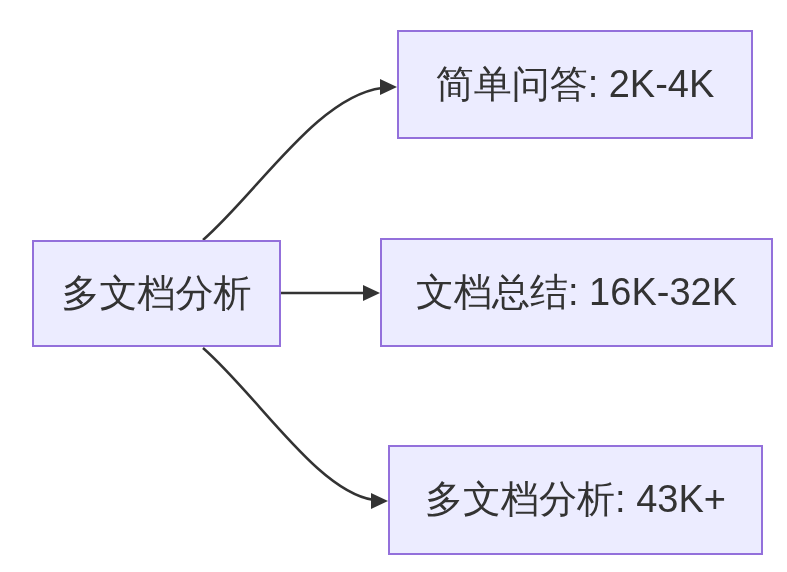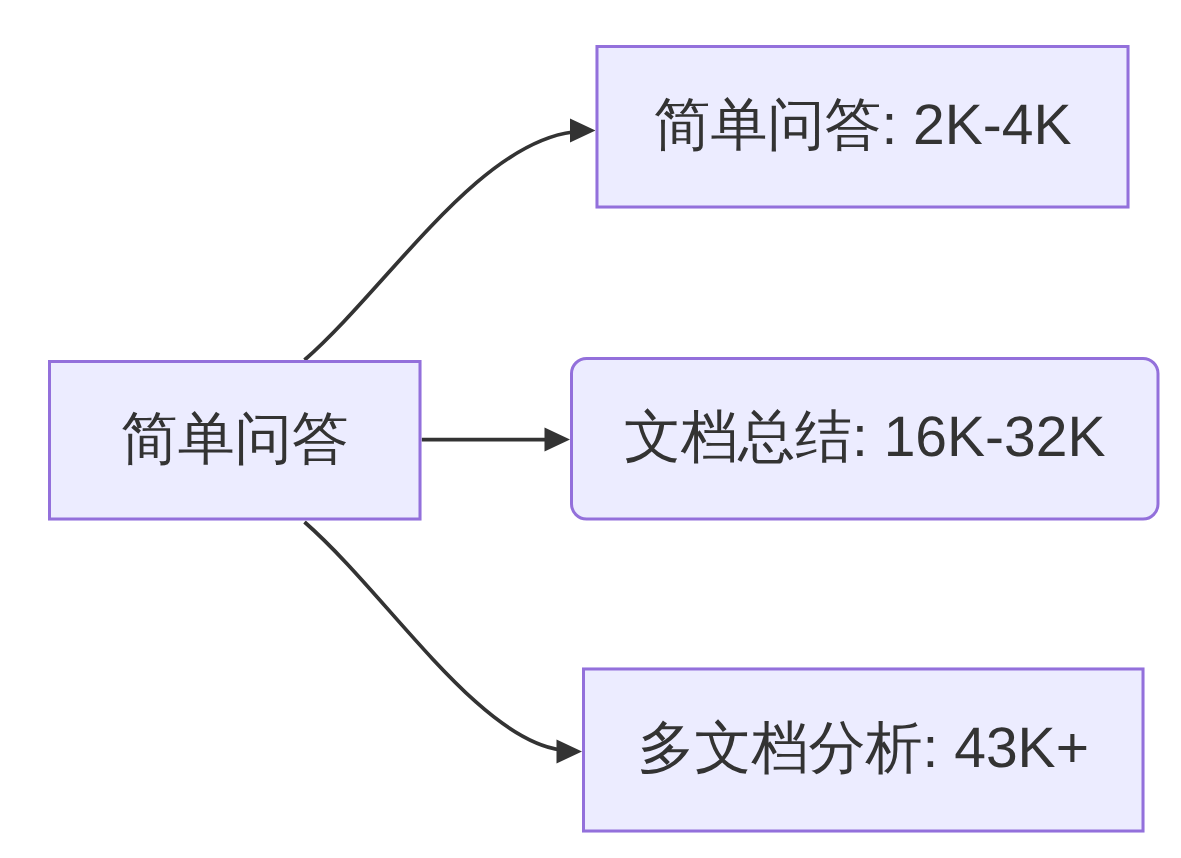--- a/index.html
+++ b/index.html
@@ -43,41 +43,41 @@
     font-size: 38px;
     line-height: 1.2;
     display: flex;
     align-items: center;
     justify-content: center;
     text-align: left;
     white-space: nowrap;
   }
   .node-source { left: 32px;  top: 240px; width: 249px; height: 107px; }
   .node-simple { left: 397px; top: 30px;  width: 356px; height: 109px; }
-  .node-doc    { left: 380px; top: 238px; width: 393px; height: 109px; border-radius: 11px; }
+  .node-doc    { left: 380px; top: 238px; width: 393px; height: 109px; }
   .node-multi  { left: 388px; top: 445px; width: 375px; height: 110px; }
 </style>
 </head>
 <body>
 
 <div class="canvas">
 
   <svg class="edges-layer" viewBox="0 0 787 572" width="787" height="572" xmlns="http://www.w3.org/2000/svg">
     <path class="edge" d="M203,240 C258,192 318,96 382,88"></path>
     <polygon class="arrowhead" points="380,79 397,87 380,95"></polygon>
 
     <path class="edge" d="M281,293 L366,293"></path>
     <polygon class="arrowhead" points="363,285 380,293 363,301"></polygon>
 
     <path class="edge" d="M203,348 C258,396 318,492 374,500"></path>
     <polygon class="arrowhead" points="371,493 388,501 371,509"></polygon>
   </svg>
 
   <div class="node node-source">
-    <span>简单问答</span>
+    <span>多文档分析</span>
   </div>
 
   <div class="node node-simple">
     <span>简单问答: 2K-4K</span>
   </div>
 
   <div class="node node-doc">
     <span>文档总结: 16K-32K</span>
   </div>
 

